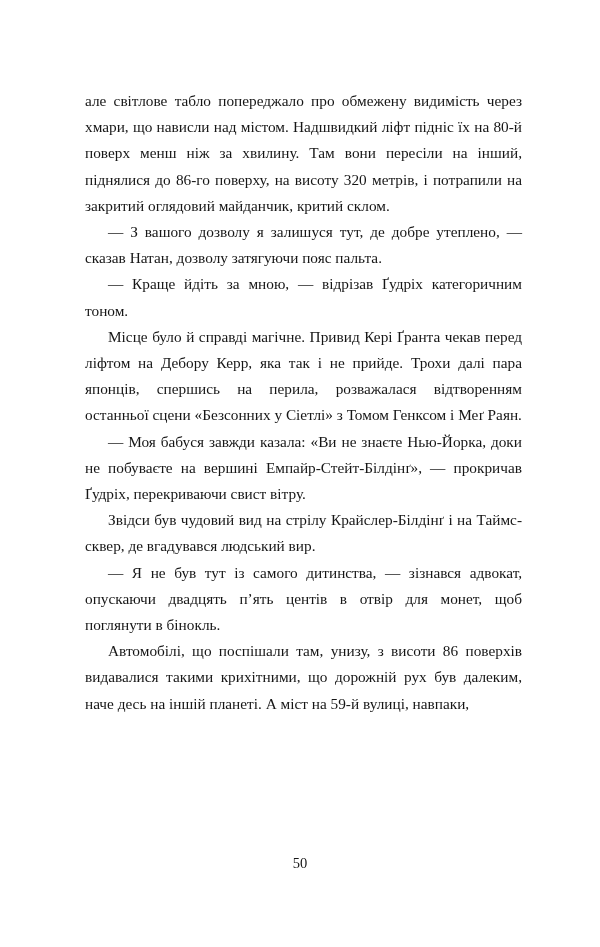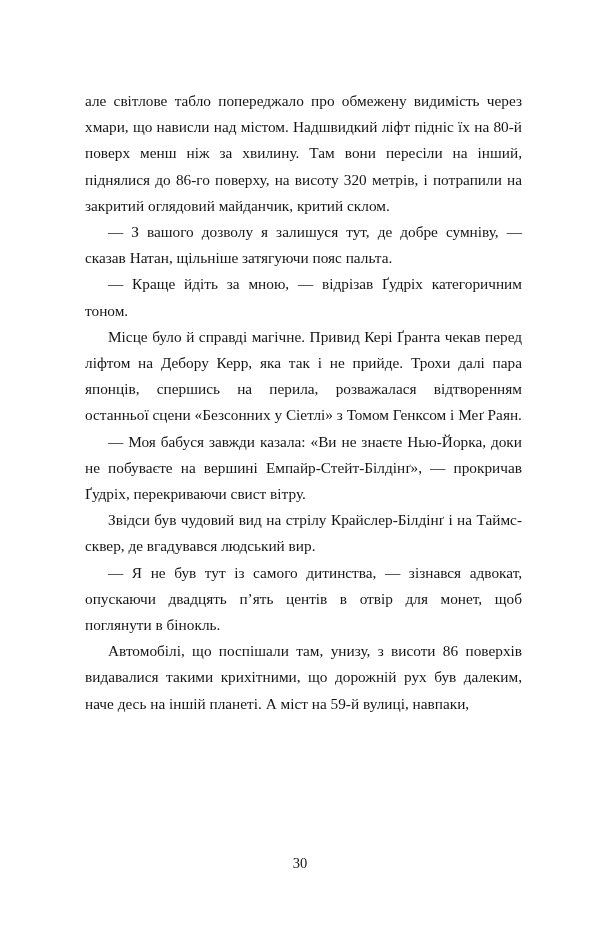--- a/index.html
+++ b/index.html
@@ -45,22 +45,22 @@
     font-size: 14.5px;
     color: #161616;
   }
 </style>
 </head>
 <body>
 
 <div class="page">
   <div class="body-text">
     <p>але світлове табло попереджало про обмежену видимість через хмари, що нависли над містом. Надшвидкий ліфт підніс їх на 80-й поверх менш ніж за хвилину. Там вони пересіли на інший, піднялися до 86-го поверху, на висоту 320 метрів, і потрапили на закритий оглядовий майданчик, критий склом.</p>
-    <p class="indent">— З вашого дозволу я залишуся тут, де добре сумніву, — сказав Натан, щільніше затягуючи пояс пальта.</p>
+    <p class="indent">— З вашого дозволу я залишуся тут, де добре утеплено, — сказав Натан, дозволу затягуючи пояс пальта.</p>
     <p class="indent">— Краще йдіть за мною, — відрізав Ґудріх категоричним тоном.</p>
     <p class="indent">Місце було й справді магічне. Привид Кері Ґранта чекав перед ліфтом на Дебору Керр, яка так і не прийде. Трохи далі пара японців, спершись на перила, розважалася відтворенням останньої сцени «Безсонних у Сіетлі» з Томом Генксом і Меґ Раян.</p>
     <p class="indent">— Моя бабуся завжди казала: «Ви не знаєте Нью-Йорка, доки не побуваєте на вершині Емпайр-Стейт-Білдінґ», — прокричав Ґудріх, перекриваючи свист вітру.</p>
     <p class="indent">Звідси був чудовий вид на стрілу Крайслер-Білдінґ і на Таймс-сквер, де вгадувався людський вир.</p>
     <p class="indent">— Я не був тут із самого дитинства, — зізнався адвокат, опускаючи двадцять п’ять центів в отвір для монет, щоб поглянути в бінокль.</p>
     <p class="indent">Автомобілі, що поспішали там, унизу, з висоти 86 поверхів видавалися такими крихітними, що дорожній рух був далеким, наче десь на іншій планеті. А міст на 59-й вулиці, навпаки,</p>
   </div>
-  <div class="page-number">30</div>
+  <div class="page-number">50</div>
 </div>
 
 </body></html>

